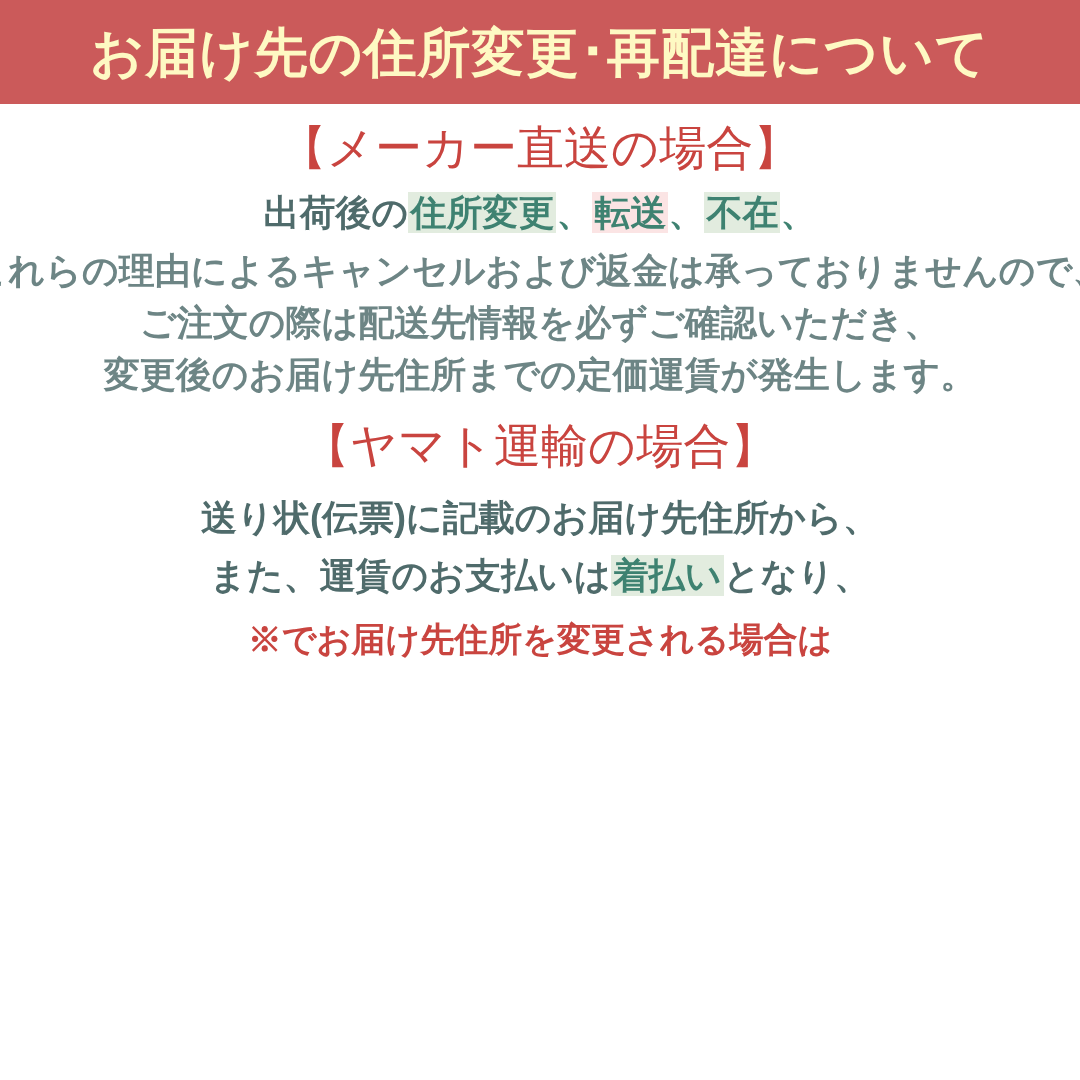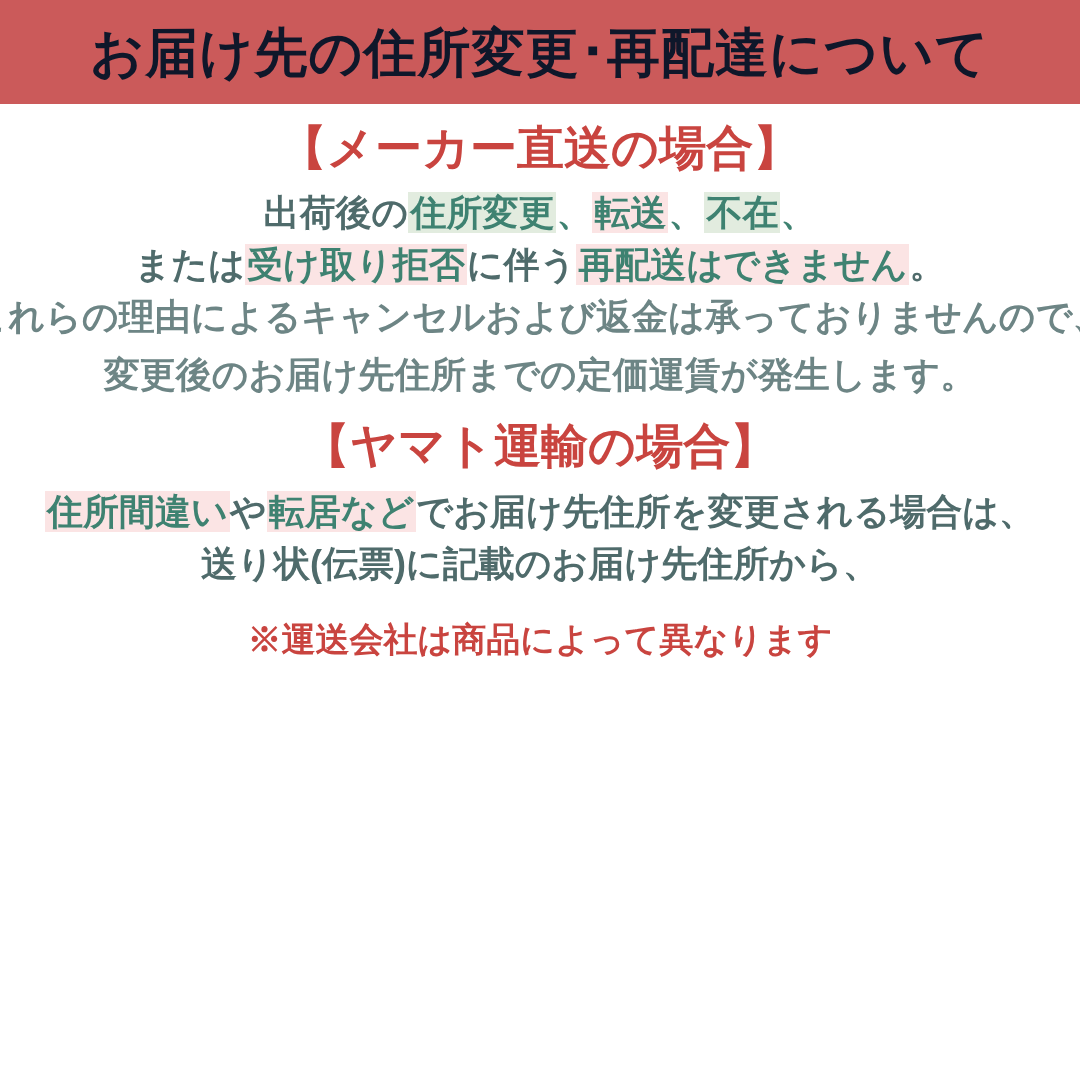--- a/index.html
+++ b/index.html
@@ -16,21 +16,21 @@
   .page {
     width: 1080px;
     height: 1080px;
     position: relative;
     display: flex;
     flex-direction: column;
     box-sizing: border-box;
   }
   .title-bar {
     background: #cb5a5a;
-    color: #0f172a;
+    color: #fef9c3;
     width: 100%;
     height: 104px;
     display: flex;
     align-items: center;
     justify-content: center;
     box-sizing: border-box;
   }
   .title-bar .title-text {
     font-size: 53px;
     font-weight: bold;
@@ -42,21 +42,21 @@
     flex: 1;
     display: flex;
     flex-direction: column;
     align-items: center;
     padding: 14px 8px 0 8px;
     box-sizing: border-box;
   }
   .section-heading {
     color: #c9443f;
     font-size: 47px;
-    font-weight: bold;
+    font-weight: normal;
     line-height: 1.28;
     text-align: center;
     white-space: nowrap;
   }
   .body-line {
     color: #4f6b6b;
     font-size: 36px;
     font-weight: bold;
     line-height: 1.28;
     text-align: center;
@@ -103,46 +103,44 @@
   <div class="content">
 
     <div class="section-heading">【メーカー直送の場合】</div>
     <div class="gap-md"></div>
 
     <div class="body-line">
       <span class="plain">出荷後の</span><span class="hl-green">住所変更</span><span class="teal">、</span><span class="hl-pink">転送</span><span class="teal">、</span><span class="hl-green">不在</span><span class="teal">、</span>
     </div>
     <div class="gap-sm"></div>
 
-    <div class="body-line">
-      <span>または</span><span class="hl-pink">受け取り拒否</span><span>に伴う</span><span class="hl-pink">再配送はできません</span><span>。</span>
-    </div>
     <div class="gap-sm"></div>
 
     <div class="body-line sub">これらの理由によるキャンセルおよび返金は承っておりませんので、</div>
     <div class="gap-sm"></div>
+    <div class="body-line sub">ご注文の際は配送先情報を必ずご確認いただき、</div>
     <div class="gap-sm"></div>
     <div class="body-line sub">変更後のお届け先住所までの定価運賃が発生します。</div>
 
     <div class="gap-lg"></div>
 
     <div class="section-heading">【ヤマト運輸の場合】</div>
     <div class="gap-md"></div>
 
-    <div class="body-line">
-      <span class="hl-pink">住所間違い</span><span>や</span><span class="hl-pink">転居など</span><span>でお届け先住所を変更される場合は、</span>
-    </div>
     <div class="gap-sm"></div>
 
     <div class="body-line">送り状(伝票)に記載のお届け先住所から、</div>
     <div class="gap-sm"></div>
     <div class="gap-sm"></div>
 
+    <div class="body-line">
+      <span>また、運賃のお支払いは</span><span class="hl-green">着払い</span><span>となり、</span>
+    </div>
     <div class="gap-sm"></div>
 
     <div class="gap-sm"></div>
 
     <div class="gap-sm"></div>
 
-    <div class="note-red">※運送会社は商品によって異なります</div>
+    <div class="note-red">※でお届け先住所を変更される場合は</div>
 
   </div>
 </div>
 
 </body></html>

